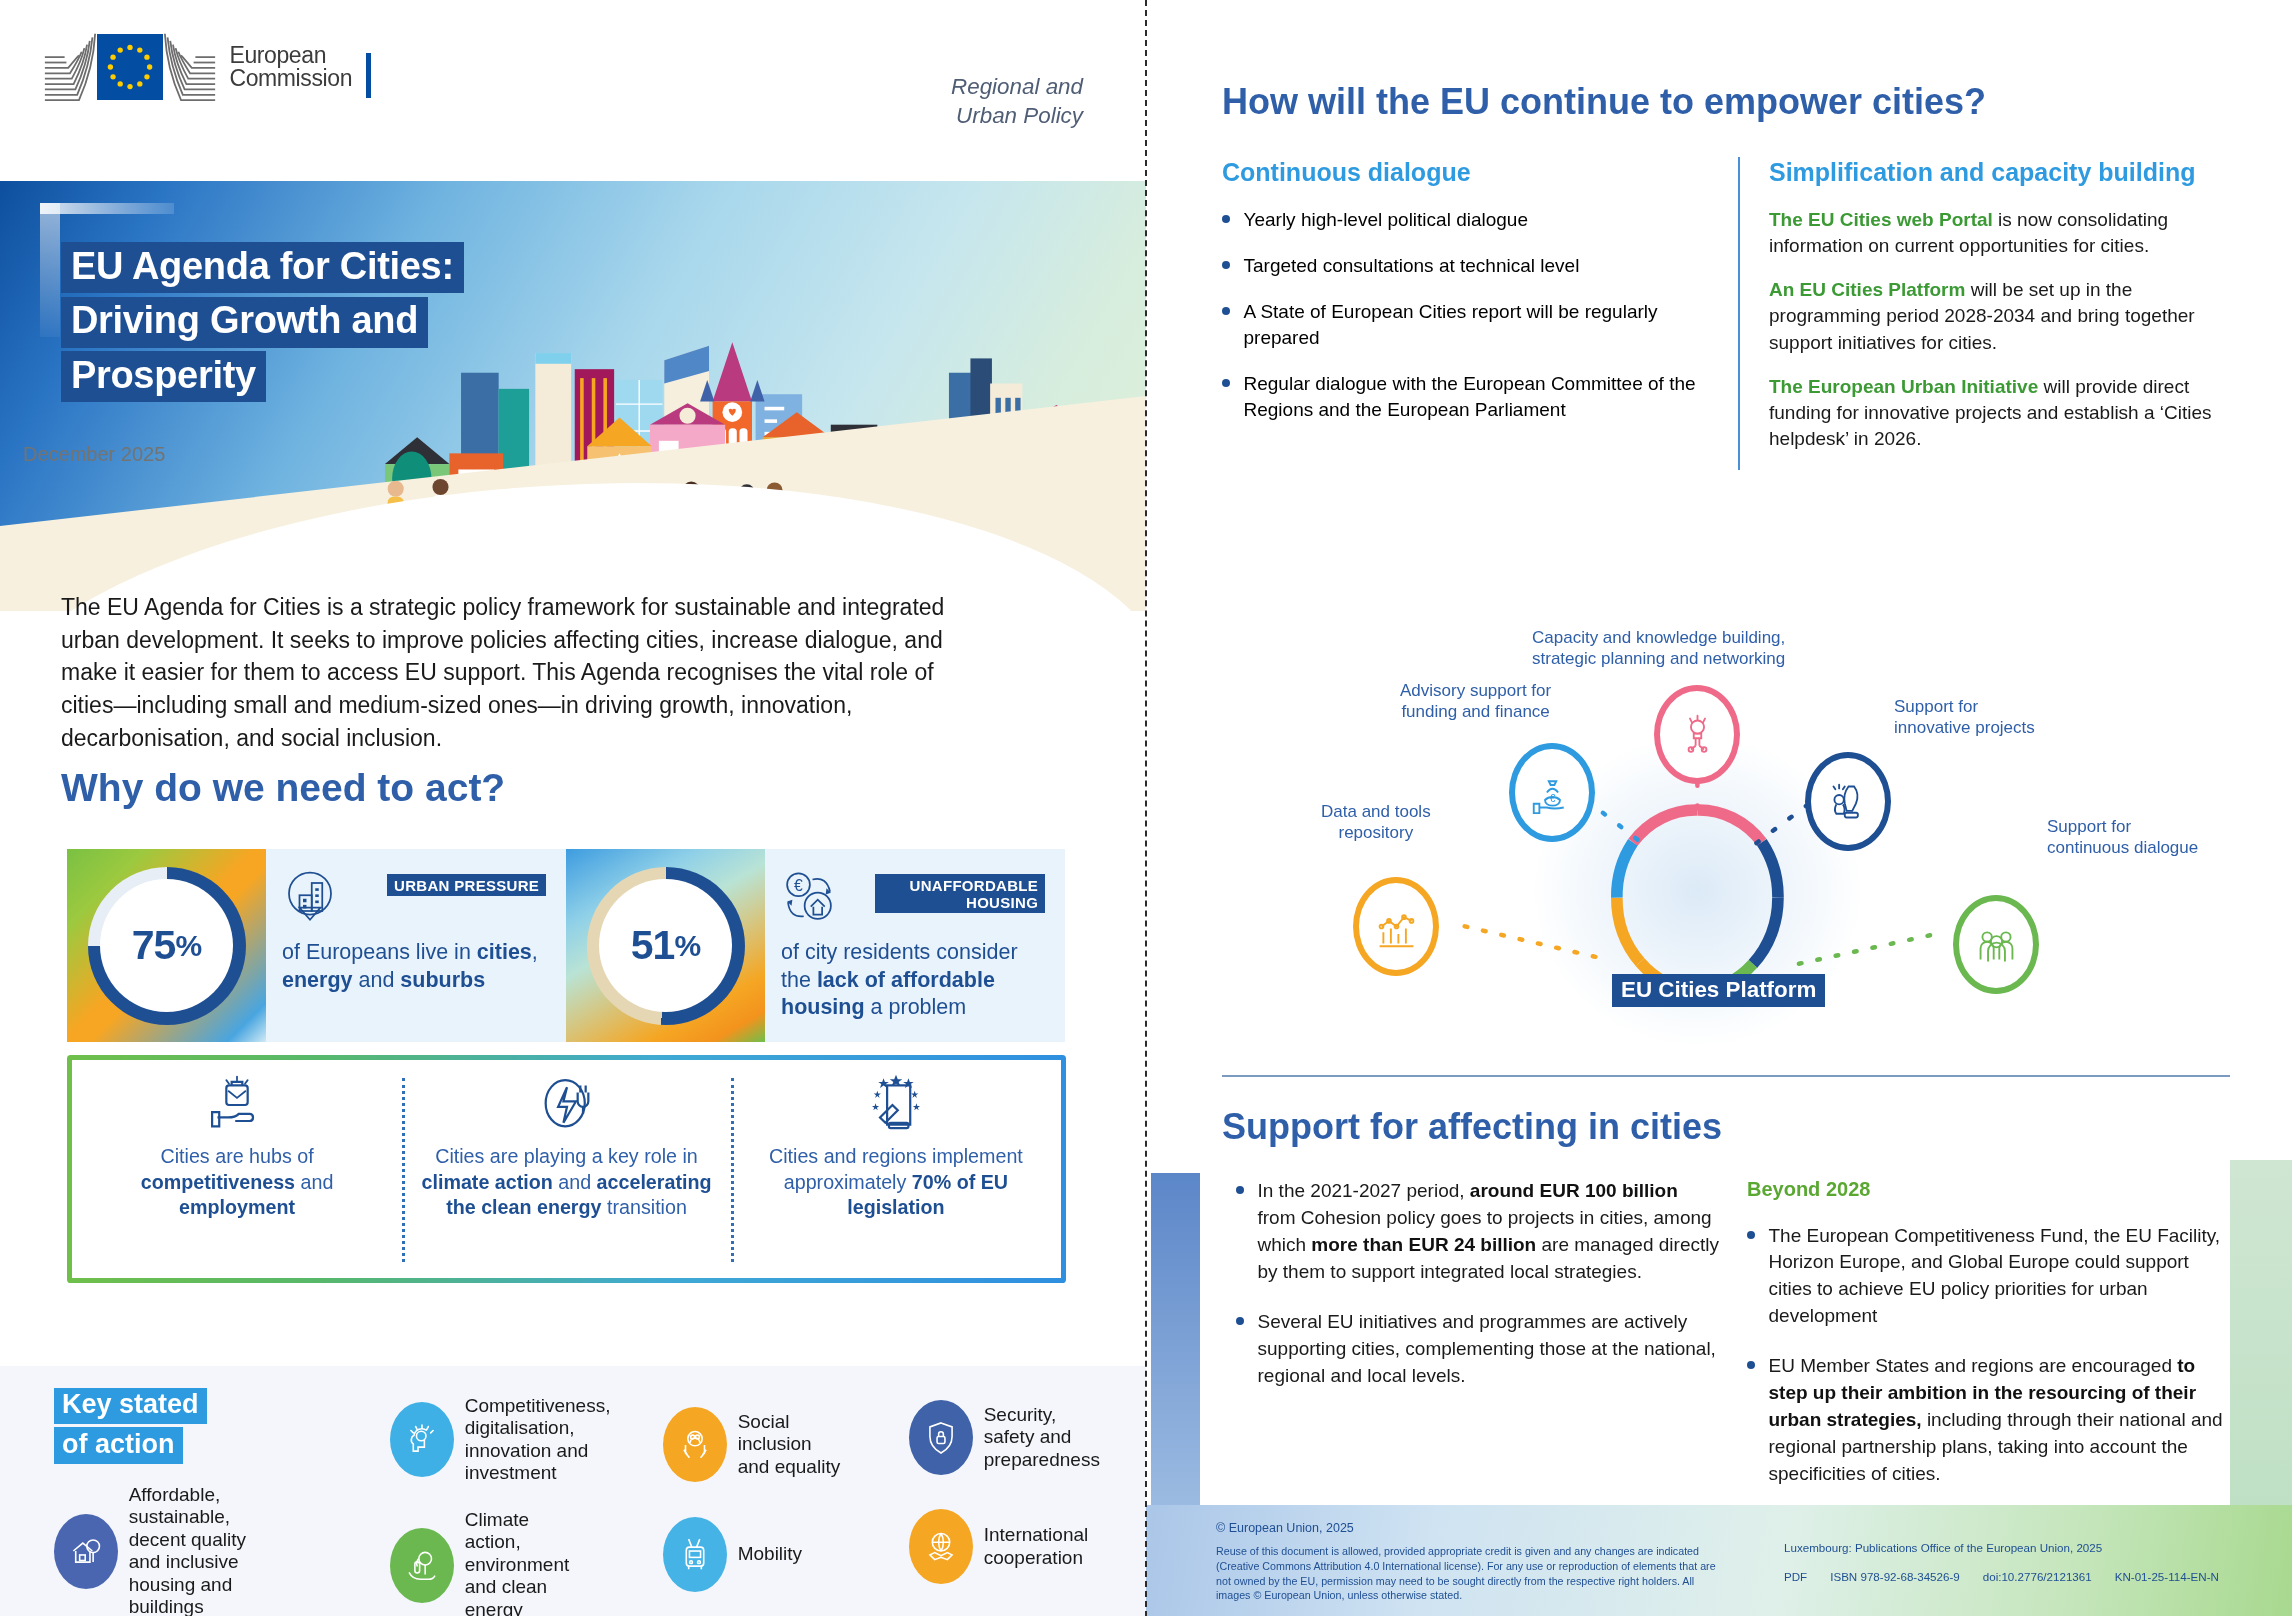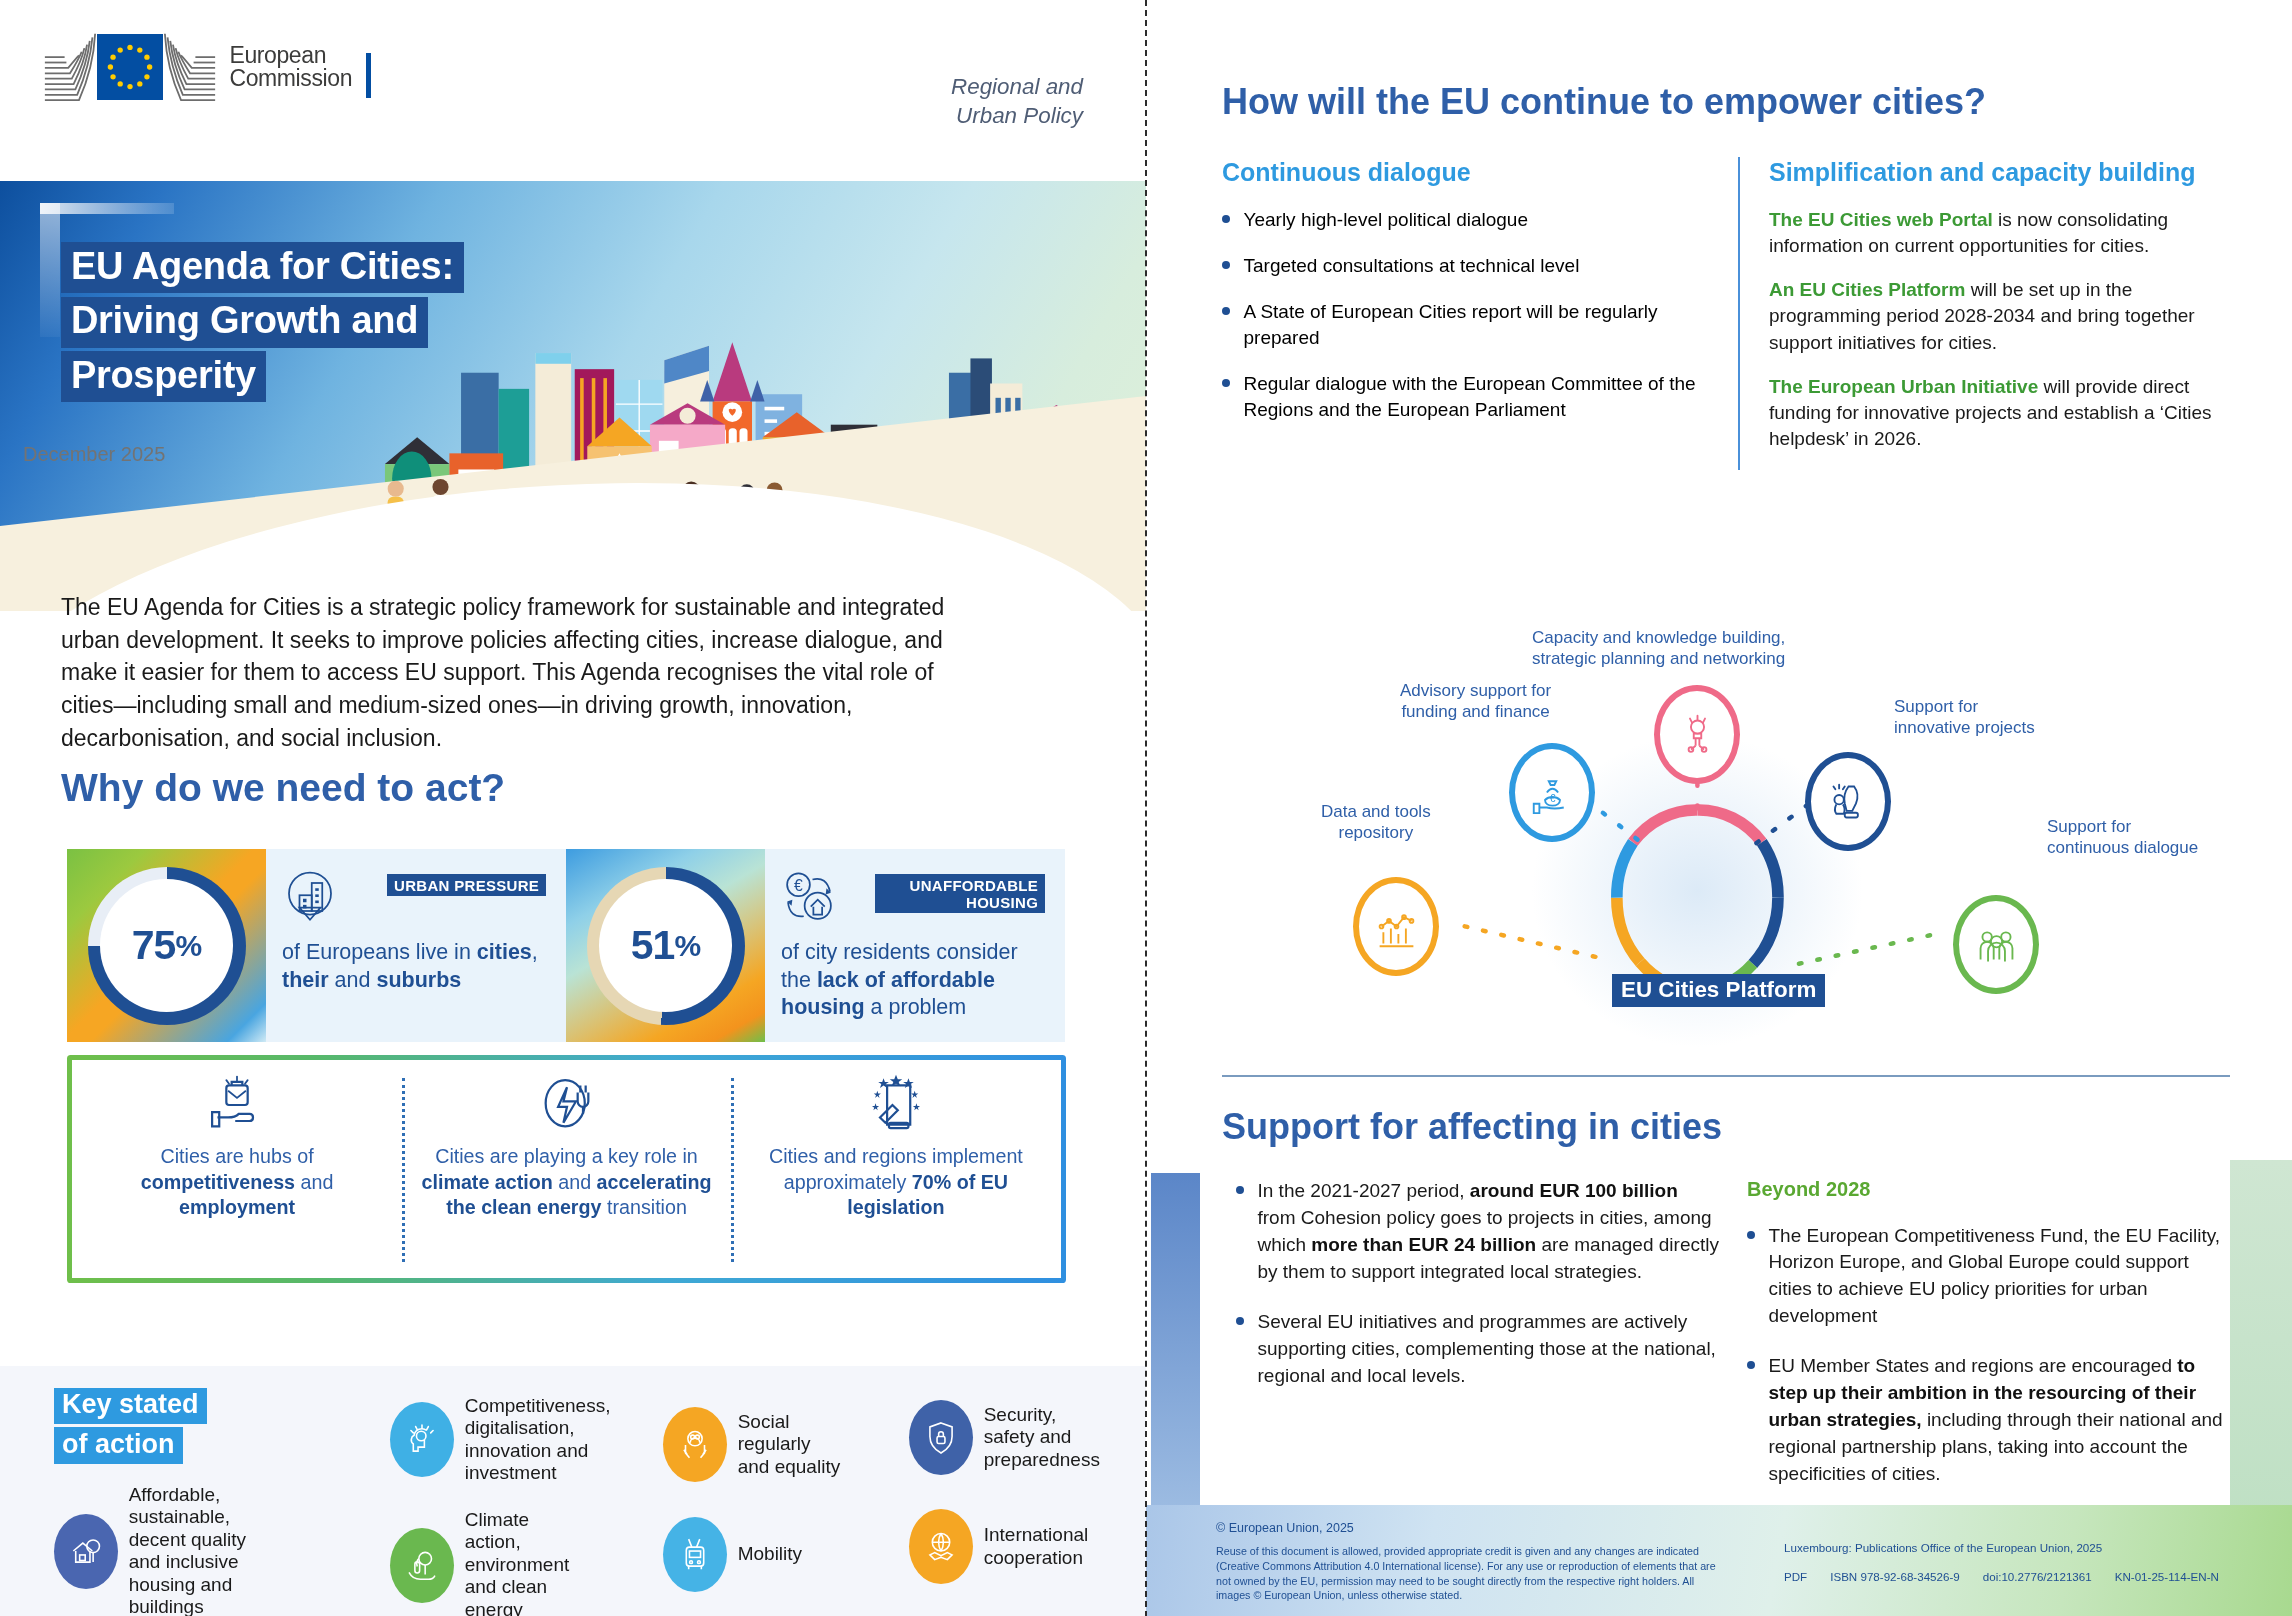--- a/index.html
+++ b/index.html
@@ -513,21 +513,21 @@
                 <rect x="24" y="34" width="4" height="4"></rect>
                 <rect x="24" y="41" width="4" height="4"></rect>
             <rect x="38" y="22" width="4" height="3"></rect>
                 <rect x="38" y="29" width="4" height="3"></rect>
                 <rect x="38" y="36" width="4" height="3"></rect>
               </g>
           </svg>
           <div class="stat-tagwrap"><span class="stat-tag">URBAN PRESSURE</span></div>
         </div>
         <div class="stat-txt">
-          of Europeans live in <b>cities</b>, <b>their</b> and <b>suburbs</b>
+          of Europeans live in <b>cities</b>, <b>energy</b> and <b>suburbs</b>
         </div>
       </div>
     </div>
 
     <div class="stat-card">
       <div class="donut-wrap donut-g2">
         <div class="donut" style="background:conic-gradient(#1f4f93 0% 51%, #e6d7b4 51% 100%);">
           <div class="donut-num">
             <span>51</span>
               <sup>%</sup>
@@ -638,21 +638,21 @@
         <div class="kbadge" style="background:#f5a623;">
           <svg viewBox="0 0 48 48" fill="none" stroke="#fff" stroke-width="2">
             <circle cx="24" cy="16" r="9"></circle>
               <circle cx="21" cy="14" r="2.5"></circle>
               <circle cx="27" cy="14" r="2.5"></circle>
             <path d="M18 21a4 4 0 0 1 12 0"></path>
             <path d="M12 24v10l5 6M36 24v10l-5 6"></path>
               <path d="M10 30l4 6M38 30l-4 6"></path>
           </svg>
         </div>
-        <div class="klabel">Social regularly and equality</div>
+        <div class="klabel">Social inclusion and equality</div>
       </div>
 
       <div class="kitem" style="left:873px; top:16px; width:188px;">
         <div class="kbadge" style="background:#3f62a8;">
           <svg viewBox="0 0 48 48" fill="none" stroke="#fff" stroke-width="2">
             <path d="M24 5l14 5v12c0 10-7 17-14 21-7-4-14-11-14-21V10z"></path>
             <rect x="19" y="22" width="10" height="9" rx="2"></rect>
               <path d="M21 22v-3a3 3 0 0 1 6 0v3"></path>
           </svg>
         </div>

